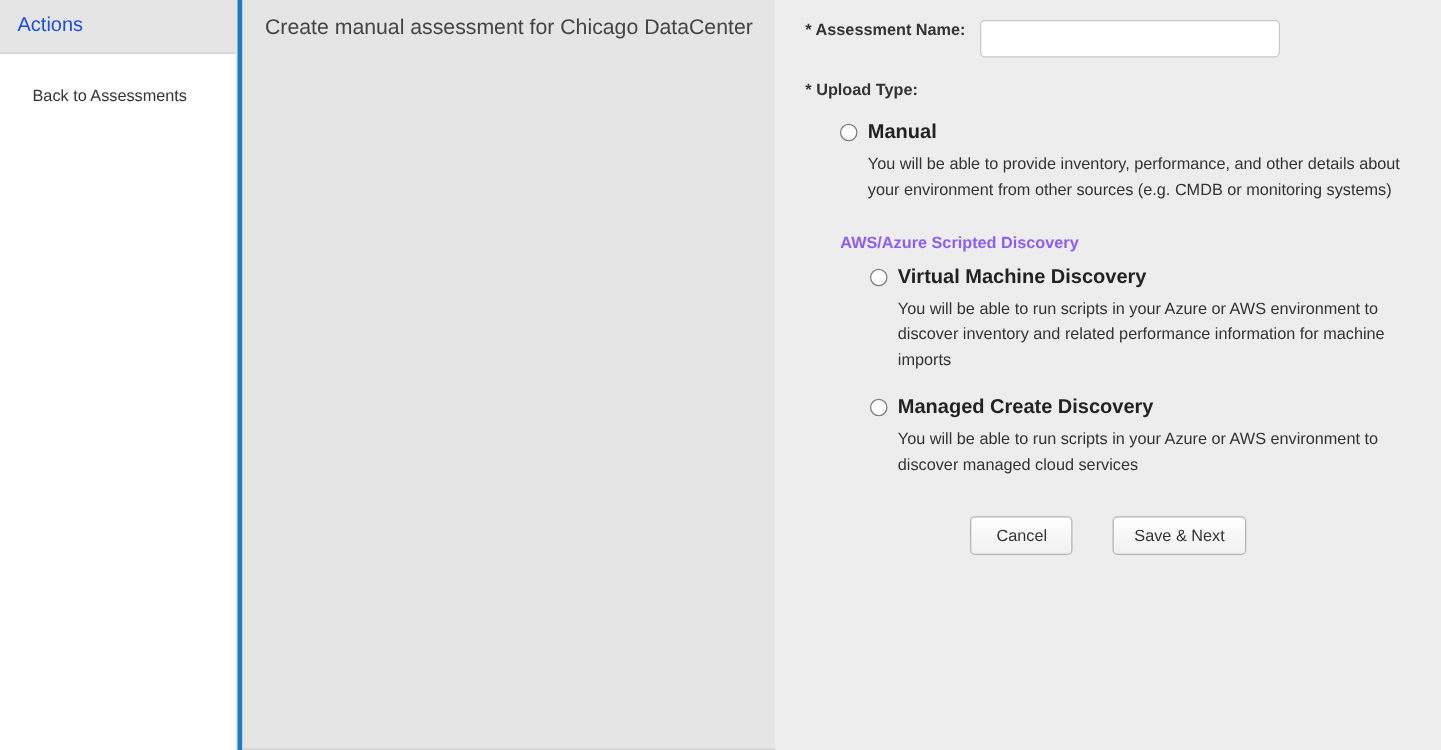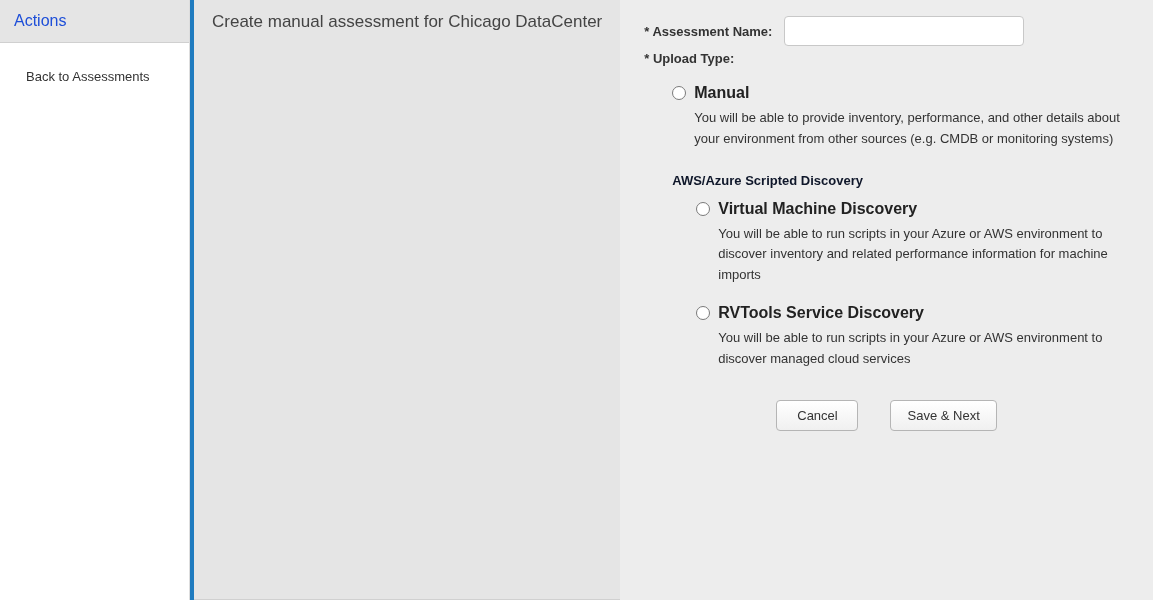--- a/index.html
+++ b/index.html
@@ -89,22 +89,21 @@
     background: #ededed;
     border: 1px solid #e2e2e2;
     color: #b8b8b8;
   }
   
   .form-area {
     padding: 0 12px;
   }
   .form-row {
     display: flex;
-    align-items: center;
-    margin-bottom: 5px;
+    margin-bottom: 18px;
   }
   .form-label {
     font-weight: bold;
     color: #333;
     font-size: 13px;
     width: 140px;
     flex-shrink: 0;
   }
   .text-input {
     width: 240px;
@@ -150,21 +149,21 @@
   }
   .option-desc {
     font-size: 13px;
     color: #333;
     line-height: 1.6;
     padding-left: 22px;
   }
   .subgroup-title {
     font-weight: bold;
     font-size: 13px;
-    color: #0f172a;
+    color: #8b5cf6;
     margin-bottom: 12px;
     margin-top: 23px;
   }
   .subgroup {
     padding-left: 24px;
   }
   
   .button-row {
     display: flex;
     justify-content: center;
@@ -227,21 +226,21 @@
                 <div class="option-head">
                   <input type="radio" name="uploadType" class="radio" style="">
                   <span class="option-title">Virtual Machine Discovery</span>
                 </div>
                 <div class="option-desc">You will be able to run scripts in your Azure or AWS environment to discover inventory and related performance information for machine imports</div>
               </div>
 
               <div class="option-block">
                 <div class="option-head">
                   <input type="radio" name="uploadType" class="radio" style="">
-                  <span class="option-title">RVTools Service Discovery</span>
+                  <span class="option-title">Managed Create Discovery</span>
                 </div>
                 <div class="option-desc">You will be able to run scripts in your Azure or AWS environment to discover managed cloud services</div>
               </div>
             </div>
           </div>
 
         </div>
 
         <div class="button-row">
           <button class="btn">Cancel</button>

